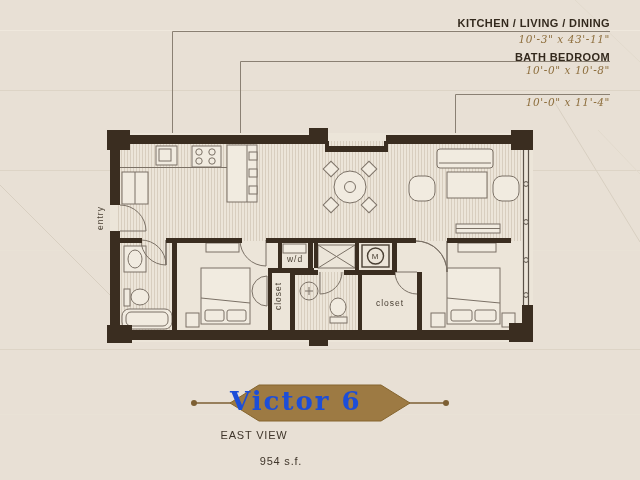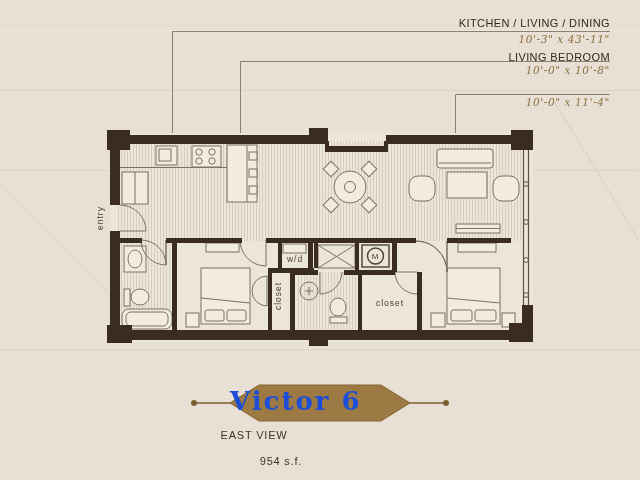--- a/index.html
+++ b/index.html
@@ -1,20 +1,20 @@
 <!DOCTYPE html>
 <html><head>
 <meta charset="utf-8">
 <style>
   html,body{margin:0;padding:0;background:#bbb;}
   .stage{position:relative;width:640px;height:480px;background:#e8e0d5;overflow:hidden;
          font-family:"Liberation Sans",sans-serif;}
   .stage svg{position:absolute;display:block;}
   
-  .ann-name{position:absolute;right:30px;text-align:right;font-size:11px;font-weight:normal;
+  .ann-name{position:absolute;right:30px;text-align:right;font-size:11px;font-weight:bold;
             letter-spacing:.4px;color:#33291d;white-space:nowrap;padding-left:34px;}
   .ann-dims{position:absolute;right:30px;text-align:right;font-size:10.5px;font-style:italic;
             font-family:"DejaVu Serif",serif;color:#8e6f3e;letter-spacing:.6px;white-space:nowrap;}
   
   .banner-title{position:absolute;left:230px;top:386px;width:180px;text-align:left;
             font-family:"DejaVu Serif",serif;font-weight:bold;font-size:26px;
             letter-spacing:2px;color:#1d4ed8;}
   
   .footer-line{position:absolute;left:0;width:508px;text-align:center;color:#3f352a;
             font-size:11px;letter-spacing:.8px;}
@@ -48,21 +48,21 @@
     </g>
     <g fill="#3f362b">
       <circle cx="172.5" cy="170" r="2.4"></circle>
       <circle cx="240.5" cy="261.5" r="2.4"></circle>
       <circle cx="455.5" cy="262.5" r="2.4"></circle>
     </g>
   </svg>
 
   <div class="ann-name" style="top:17px">KITCHEN / LIVING / DINING</div>
   <div class="ann-dims" style="top:33px">10'-3" x 43'-11"</div>
-  <div class="ann-name" style="top:51px">LIVING BEDROOM</div>
+  <div class="ann-name" style="top:51px">BATH BEDROOM</div>
   <div class="ann-dims" style="top:64px">10'-0" x 10'-8"</div>
   <div class="ann-dims" style="top:96px">10'-0" x 11'-4"</div>
 
   <svg width="444" height="232" viewBox="96 120 444 232" style="left:96px;top:120px;">
     <defs>
       <pattern id="hatch" width="3" height="6" patternUnits="userSpaceOnUse">
         <path d="M1.5,0 V6" stroke="#d8cebf" stroke-width="1"></path>
       </pattern>
     </defs>
 

